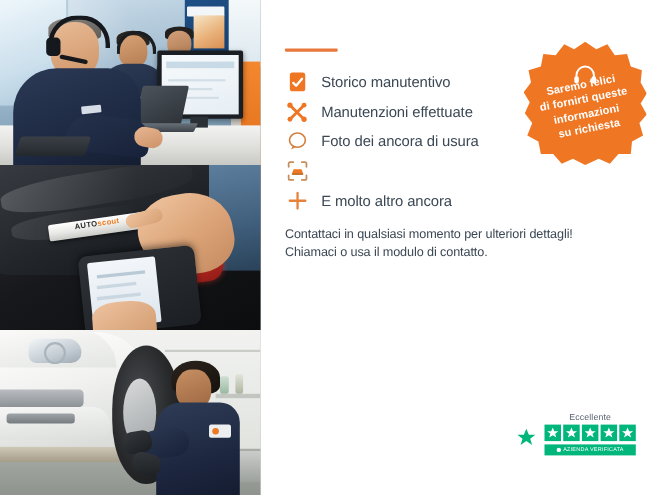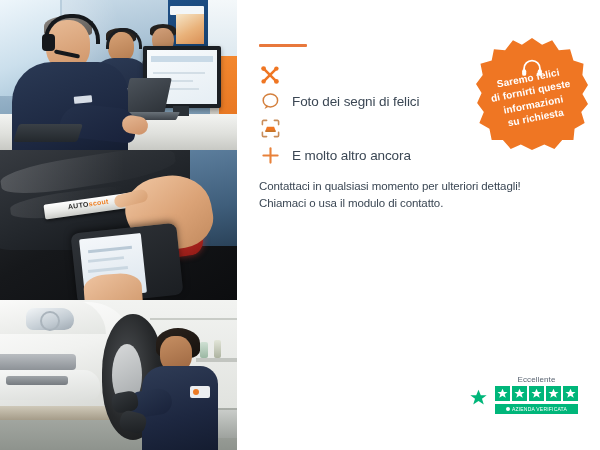--- a/index.html
+++ b/index.html
@@ -682,44 +682,54 @@
       <div class="badge-text">
         <div>Saremo felici</div>
         <div>di fornirti queste</div>
         <div>informazioni</div>
         <div>su richiesta</div>
       </div>
     </div>
 
     <ul class="features">
 
+      <li class="feature">
+        <span class="feature-icon">
+          <svg width="17" height="19" viewBox="0 0 17 19">
+            <rect x="1.5" y="1" width="14" height="17" rx="2.4" fill="#ef7623"></rect>
+            <path d="M4.6 10.4 L7.2 13 L12.6 6.6" fill="none" stroke="#ffffff" stroke-width="2.1" stroke-linecap="round" stroke-linejoin="round"></path>
+          </svg>
+        </span>
+        <span class="feature-label">Storico manutentivo</span>
+      </li>
 
       <li class="feature">
         <span class="feature-icon">
           <svg width="20" height="20" viewBox="0 0 20 20">
             <g stroke="#ef7623" stroke-width="2.6" stroke-linecap="round">
               <line x1="3.4" y1="3.4" x2="16.6" y2="16.6"></line>
               <line x1="16.6" y1="3.4" x2="3.4" y2="16.6"></line>
             </g>
             <circle cx="3.6" cy="3.6" r="2.4" fill="#ef7623"></circle>
             <circle cx="16.4" cy="16.4" r="2.4" fill="#ef7623"></circle>
             <circle cx="16.4" cy="3.6" r="2.2" fill="#ef7623"></circle>
             <circle cx="3.6" cy="16.4" r="2.2" fill="#ef7623"></circle>
           </svg>
         </span>
+        <span class="feature-label">Manutenzioni effettuate</span>
       </li>
 
       <li class="feature">
         <span class="feature-icon">
           <svg width="19" height="19" viewBox="0 0 19 19">
             <ellipse cx="9.4" cy="8.4" rx="7.2" ry="6.5" fill="none" stroke="#d4803e" stroke-width="1.5"></ellipse>
             <path d="M5.4 13.2 L3.5 17 L8.1 14.6 Z" fill="#d4803e"></path>
           </svg>
         </span>
-        <span class="feature-label">Foto dei segni di felici</span>
+        <span class="feature-label">Foto dei ancora di usura</span>
       </li>
 
       <li class="feature">
         <span class="feature-icon">
           <svg width="19" height="19" viewBox="0 0 19 19">
             <g fill="none" stroke="#c98d5a" stroke-width="1.6" stroke-linecap="round">
               <path d="M1.4 5.6 V2.6 a1.2 1.2 0 0 1 1.2 -1.2 H5.6"></path>
               <path d="M13.4 1.4 H16.4 a1.2 1.2 0 0 1 1.2 1.2 V5.6"></path>
               <path d="M17.6 13.4 V16.4 a1.2 1.2 0 0 1 -1.2 1.2 H13.4"></path>
               <path d="M5.6 17.6 H2.6 a1.2 1.2 0 0 1 -1.2 -1.2 V13.4"></path>

